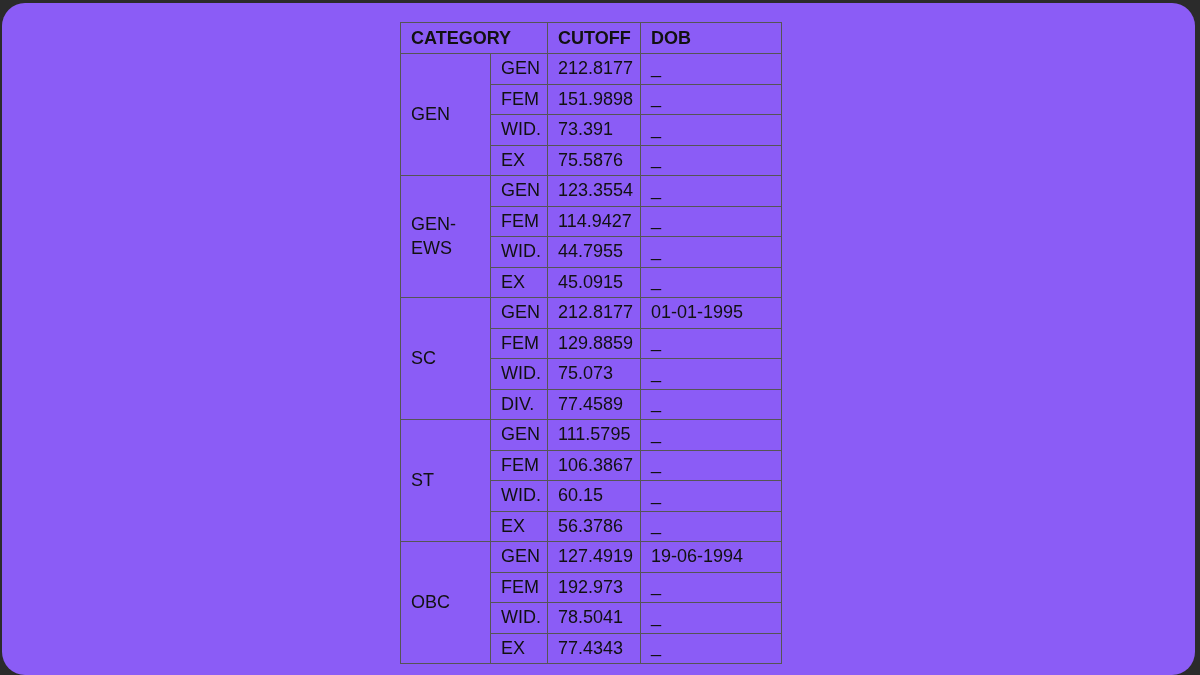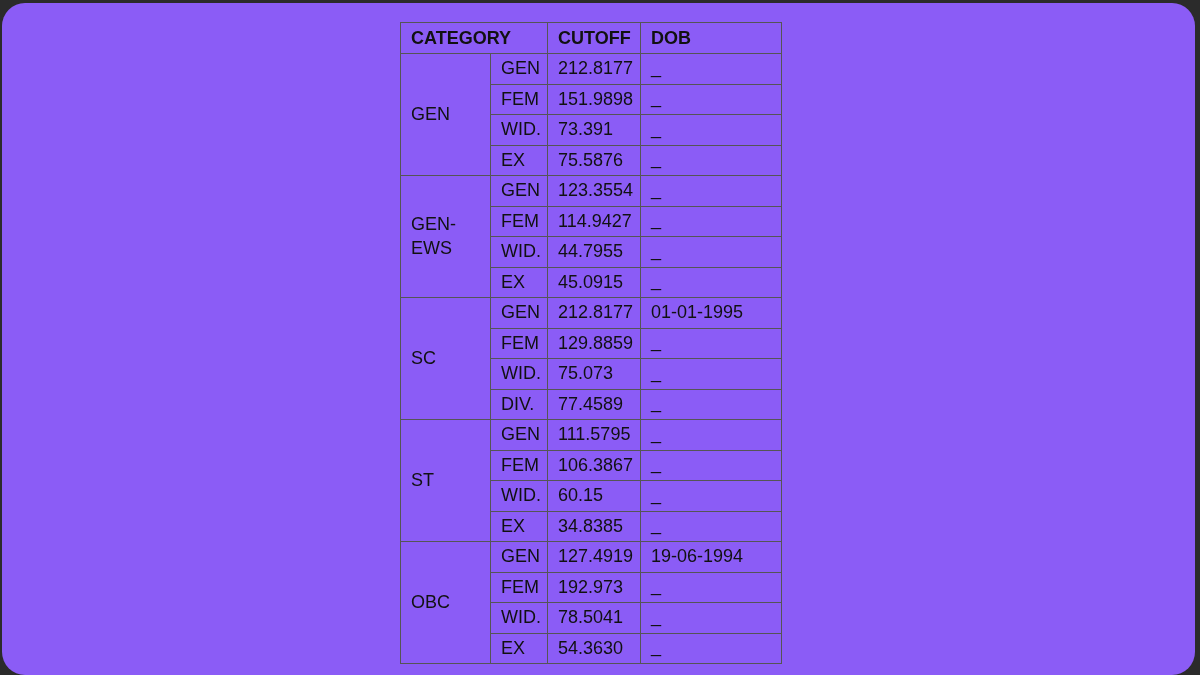--- a/index.html
+++ b/index.html
@@ -136,21 +136,21 @@
         <td>106.3867</td>
         <td class="dob-dash"><span>_</span></td>
       </tr>
       <tr>
         <td>WID.</td>
         <td>60.15</td>
         <td class="dob-dash"><span>_</span></td>
       </tr>
       <tr>
         <td>EX</td>
-        <td>34.8385</td>
+        <td>56.3786</td>
         <td class="dob-dash"><span>_</span></td>
       </tr>
 
       <tr>
         <td rowspan="4" class="cat">OBC</td>
         <td>GEN</td>
         <td>127.4919</td>
         <td>19-06-1994</td>
       </tr>
       <tr>
@@ -158,18 +158,18 @@
         <td>192.973</td>
         <td class="dob-dash"><span>_</span></td>
       </tr>
       <tr>
         <td>WID.</td>
         <td>78.5041</td>
         <td class="dob-dash"><span>_</span></td>
       </tr>
       <tr>
         <td>EX</td>
-        <td>54.3630</td>
+        <td>77.4343</td>
         <td class="dob-dash"><span>_</span></td>
       </tr>
     </tbody>
   </table>
 </div>
 
 </body></html>

